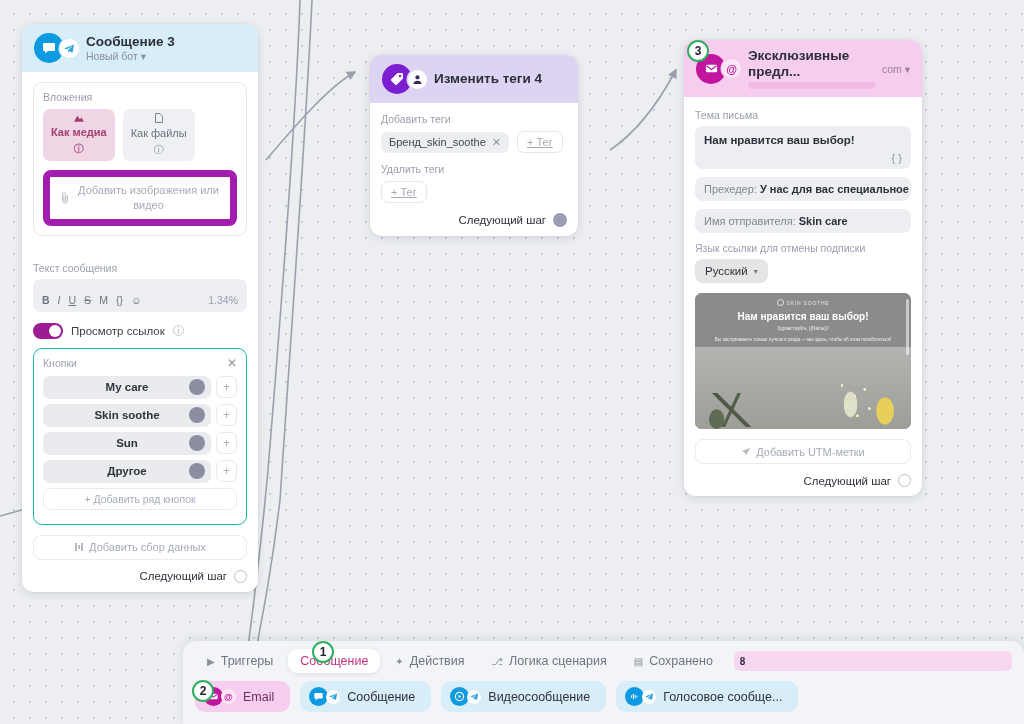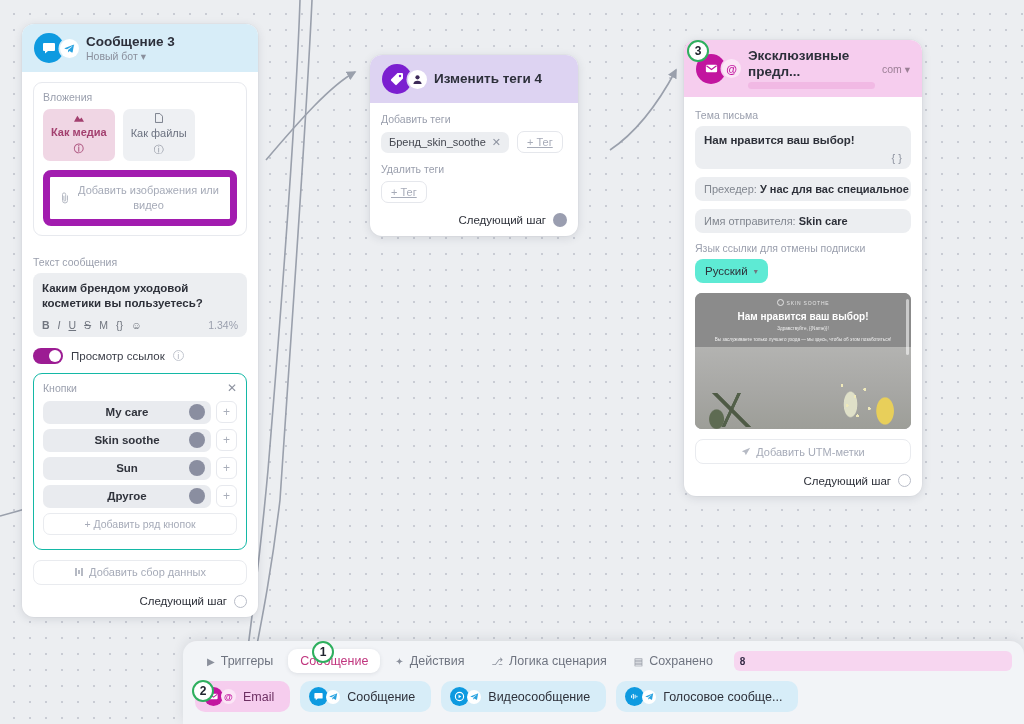--- a/index.html
+++ b/index.html
@@ -48,21 +48,21 @@
   
   #card-message { left: 22px; top: 24px; width: 236px; }
   #card-message .card-head { background: #d7edf8; }
   .ic-round { width: 30px; height: 30px; border-radius: 50%; display: flex; align-items: center; justify-content: center; flex: none; }
   .ic-tg-blue { background: #0e9ae0; }
   .ic-tg-white { background: #ffffff; width: 19px; height: 19px; margin-left: -11px; box-shadow: 0 0 0 1.5px #d7edf8; }
   .card-body { padding: 10px 11px 9px; }
 
   .panel {
     border: 1px solid #e7e9ee; border-radius: 9px;
-    padding: 8px 9px 9px; margin-bottom: 20px;
+    padding: 8px 9px 9px; margin-bottom: 26px;
   }
   .lbl { font-size: 10.5px; color: #9a9fad; margin-bottom: 6px; }
   .chips { display: flex; gap: 8px; }
   .chip {
     display: flex; align-items: center; gap: 4px;
     padding: 4px 8px; border-radius: 7px;
     font-size: 11px; background: #eef0f3; color: #6c7280; flex-direction: column;
   }
   .chip.active { background: #f0d6e4; color: #a3406f; font-weight: bold; }
   .chip .i { font-size: 10px; opacity: .8; }
@@ -128,21 +128,21 @@
   #card-email .card-head { background: #f6cdee; padding: 8px 12px; }
   .ic-mail { background: #c2159f; }
   .ic-at { background: #fbe6f6; width: 19px; height: 19px; margin-left: -11px; box-shadow: 0 0 0 1.5px #f6cdee; color: #c2159f; font-size: 11px; font-weight: bold; }
   .redact { height: 7px; border-radius: 4px; background: #f1b9e4; margin-top: 3px; }
   .head-right { font-size: 10.5px; color: #9b7f95; text-align: right; }
   .subj-box { background: #eceef1; border-radius: 8px; padding: 8px 9px 5px; }
   .subj-box .t { font-size: 11.5px; font-weight: bold; color: #2d3039; }
   .subj-box .brace { text-align: right; font-size: 11px; color: #8e93a0; margin-top: 6px; }
   .gray-field { background: #eceef1; border-radius: 8px; padding: 6px 9px; margin-top: 8px; font-size: 11px; color: #81868f; white-space: nowrap; overflow: hidden; }
   .gray-field b { color: #2d3039; font-weight: bold; }
-  .select-pill { display: inline-flex; align-items: center; gap: 6px; background: #5eead4; border-radius: 8px; padding: 6px 10px; font-size: 11.5px; color: #2d3039; }
+  .select-pill { display: inline-flex; align-items: center; gap: 6px; background: #e5e5e5; border-radius: 8px; padding: 6px 10px; font-size: 11.5px; color: #2d3039; }
   .select-pill .cv { font-size: 8px; color: #70757f; }
 
   .preview {
     margin-top: 10px; border-radius: 7px; overflow: hidden;
     height: 136px; position: relative; background: #8c8c8c;
   }
   .pv-top { height: 54px; background: #8b8b8b; text-align: center; padding-top: 6px; }
   .pv-brand { font-size: 5px; letter-spacing: .8px; color: #e4e4e4; display: flex; align-items: center; justify-content: center; gap: 3px; }
   .pv-brand .dot { width: 7px; height: 7px; border-radius: 50%; border: 1.2px solid #e4e4e4; display: inline-block; }
   .pv-h { font-size: 10px; font-weight: bold; color: #ffffff; margin-top: 5px; }
@@ -272,21 +272,20 @@
       <div class="dropzone">
         <svg class="gi-svg" width="10" height="12" viewBox="0 0 10 12">
             <path fill="none" stroke="#b6bac4" stroke-width="1" d="M7.5 3.5v5a2.5 2.5 0 0 1-5 0v-6a1.6 1.6 0 0 1 3.2 0v5.6a.9.9 0 0 1-1.8 0V3.8"></path>
           </svg>
         <span class="dz-txt">Добавить изображения или видео</span>
       </div>
     </div>
 
     <div class="field-label">Текст сообщения</div>
     <div class="textbox">
-      <div class="t">Каким брендом уходовой косметики вы пользуетесь?</div>
       <div class="fmtbar">
         <span style="font-weight:bold">B</span>
         <span style="font-style:italic">I</span>
         <span style="text-decoration:underline">U</span>
         <span style="text-decoration:line-through">S</span>
         <span>M</span>
         <span>{}</span>
         <span>☺</span>
         <span class="sp"></span>
         <span class="pct">1.34%</span>

